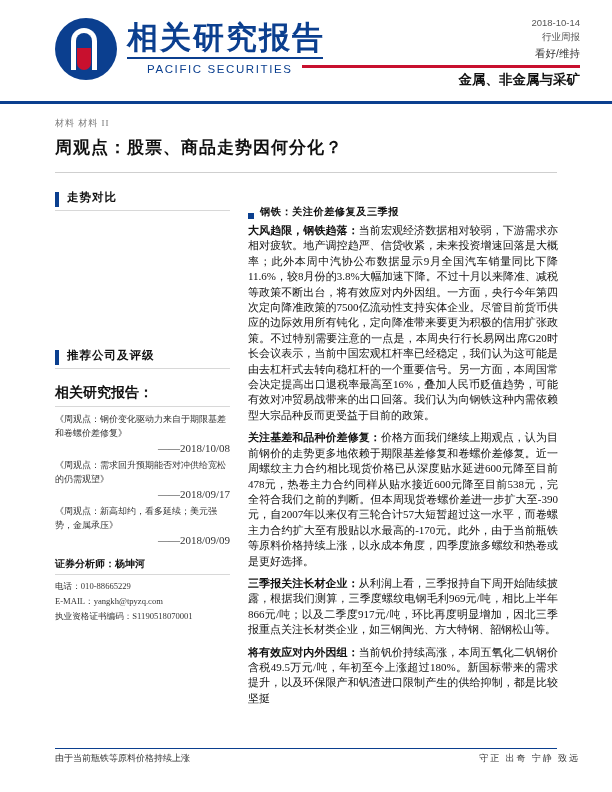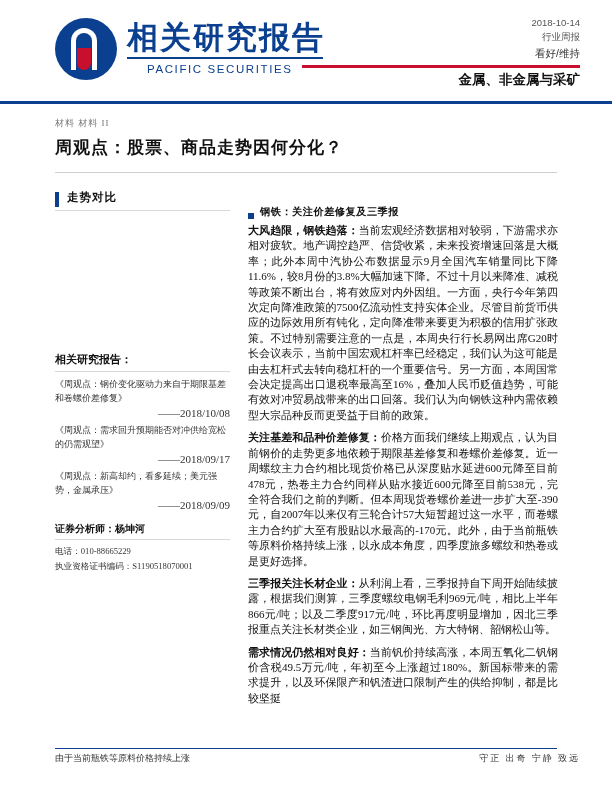--- a/index.html
+++ b/index.html
@@ -59,21 +59,21 @@
   .left{position:absolute;left:55px;top:188px;width:175px;}
   .sec-head{
     position:relative;height:24px;margin-bottom:14px;
   }
   .sec-head .bar{position:absolute;left:0;top:4px;width:4px;height:15px;background:#0b3f8f;}
   .sec-head .txt{position:absolute;left:12px;top:2px;font-size:11.5px;font-weight:bold;color:#111;letter-spacing:1px;}
   .sec-head .uline{position:absolute;left:0;top:22px;width:175px;height:1px;background:#d8d8d8;}
 
   .left-gap{height:120px;}
 
-  .rel-title{font-size:11px;font-weight:bold;color:#111;margin:6px 0 4px 0;}
+  .rel-title{font-size:14px;font-weight:bold;color:#111;margin:6px 0 4px 0;}
   .rel-rule{width:175px;height:1px;background:#d8d8d8;margin-bottom:5px;}
   .rel-item{font-size:9px;color:#333;line-height:14px;margin-bottom:1px;}
   .rel-date{font-size:11px;color:#333;line-height:14px;text-align:right;margin-bottom:3px;}
 
   .analyst{margin-top:10px;}
   .analyst .t{font-size:10px;font-weight:bold;color:#111;margin-bottom:3px;}
   .analyst .r{width:175px;height:1px;background:#d8d8d8;margin-bottom:4px;}
   .analyst .l{font-size:8.6px;color:#333;line-height:15px;}
 
   
@@ -121,20 +121,25 @@
 
     <div class="sec-head">
       <div class="bar"></div>
       <div class="txt">走势对比</div>
       <div class="uline"></div>
     </div>
 
     <div class="left-gap"></div>
 
 
+    <div class="sec-head">
+      <div class="bar"></div>
+      <div class="txt">推荐公司及评级</div>
+      <div class="uline"></div>
+    </div>
 
     <div class="rel-title">相关研究报告：</div>
     <div class="rel-rule"></div>
 
     <div>
       <div class="rel-item">《周观点：钢价变化驱动力来自于期限基差和卷螺价差修复》</div>
       <div class="rel-date">——2018/10/08</div>
     </div>
     <div>
       <div class="rel-item">《周观点：需求回升预期能否对冲供给宽松的仍需观望》</div>
@@ -142,20 +147,21 @@
     </div>
     <div>
       <div class="rel-item">《周观点：新高却约，看多延续；美元强势，金属承压》</div>
       <div class="rel-date">——2018/09/09</div>
     </div>
 
     <div class="analyst">
       <div class="t">证券分析师：杨坤河</div>
       <div class="r"></div>
       <div class="l">电话：010-88665229</div>
+      <div class="l">E-MAIL：yangkh@tpyzq.com</div>
       <div class="l">执业资格证书编码：S1190518070001</div>
     </div>
   </div>
 
   <div class="right">
 
     <div class="bullet-head">
       <div class="bullet-sq"></div>
       <div class="bullet-txt">钢铁：关注价差修复及三季报</div>
     </div>
@@ -166,21 +172,21 @@
 
     <div class="para">
       <span class="lead">关注基差和品种价差修复：</span><span>价格方面我们继续上期观点，认为目前钢价的走势更多地依赖于期限基差修复和卷螺价差修复。近一周螺纹主力合约相比现货价格已从深度贴水延进600元降至目前478元，热卷主力合约同样从贴水接近600元降至目前538元，完全符合我们之前的判断。但本周现货卷螺价差进一步扩大至-390元，自2007年以来仅有三轮合计57大短暂超过这一水平，而卷螺主力合约扩大至有股贴以水最高的-170元。此外，由于当前瓶铁等原料价格持续上涨，以永成本角度，四季度旅多螺纹和热卷或是更好选择。</span>
     </div>
 
     <div class="para">
       <span class="lead">三季报关注长材企业：</span><span>从利润上看，三季报持自下周开始陆续披露，根据我们测算，三季度螺纹电钢毛利969元/吨，相比上半年866元/吨；以及二季度917元/吨，环比再度明显增加，因北三季报重点关注长材类企业，如三钢闽光、方大特钢、韶钢松山等。</span>
     </div>
 
     <div class="para">
-      <span class="lead">需求情况仍然相对良好：</span><span>当前钒价持续高涨，本周五氧化二钒钢价含税49.5万元/吨，年初至今上涨超过180%。新国标带来的需求提升，以及环保限产和钒渣进口限制产生的供给抑制，都是比较坚挺</span>
+      <span class="lead">将有效应对内外因组：</span><span>当前钒价持续高涨，本周五氧化二钒钢价含税49.5万元/吨，年初至今上涨超过180%。新国标带来的需求提升，以及环保限产和钒渣进口限制产生的供给抑制，都是比较坚挺</span>
     </div>
   </div>
 
   <div class="foot-rule"></div>
   <div class="foot-left">由于当前瓶铁等原料价格持续上涨</div>
   <div class="foot-right">守正  出奇  宁静  致远</div>
 
 </div>
 
 </body></html>

